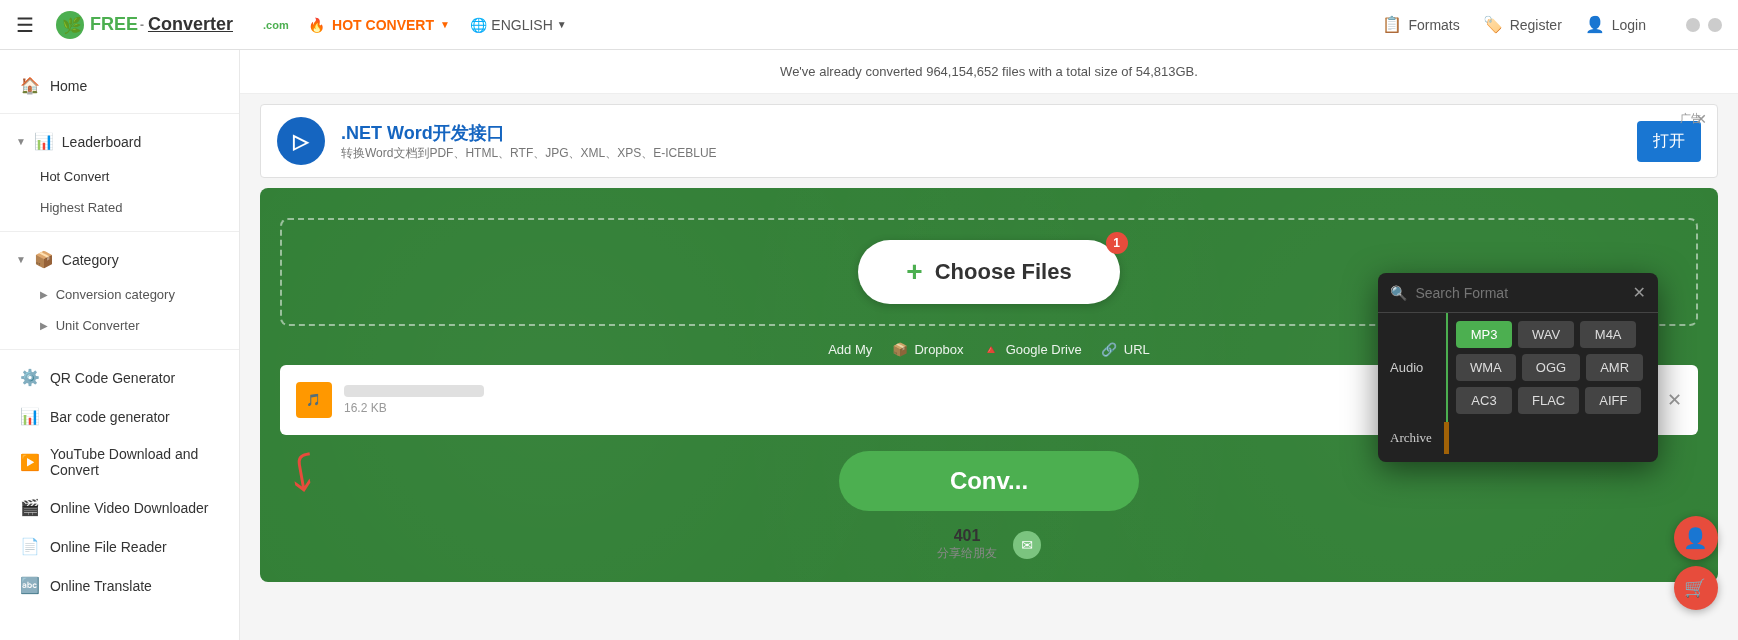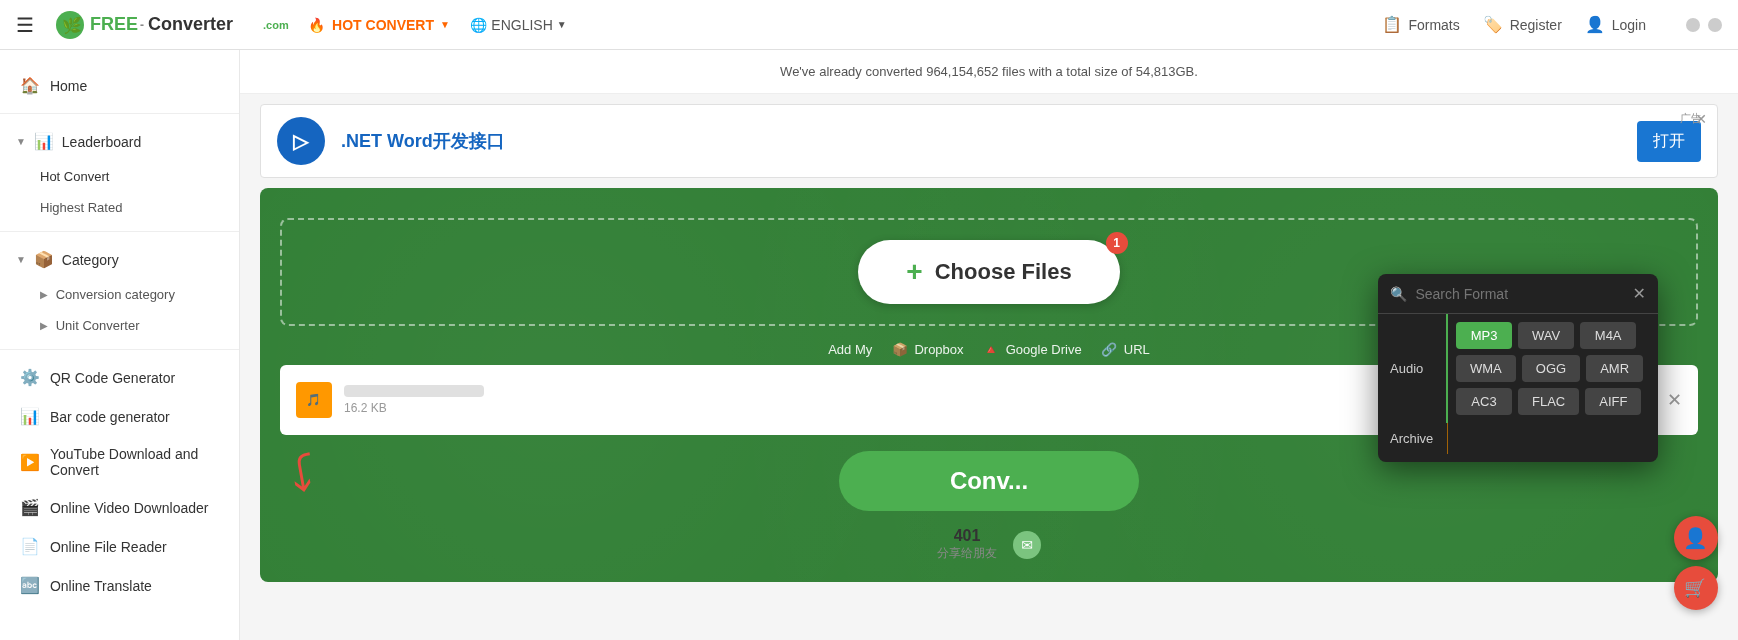--- a/index.html
+++ b/index.html
@@ -291,21 +291,21 @@
       writing-mode: horizontal-tb;
       padding: 8px 12px;
       color: #ccc;
       font-size: 13px;
       min-width: 70px;
       display: flex;
       align-items: center;
       border-right: 1px solid #333;
     }
     .format-cat-label.audio { border-right: 2px solid #4CAF50; }
-    .format-cat-label.archive { border-right: 1px solid #a16207; }
+    .format-cat-label.archive { border-right: 5px solid #a16207; font-family: Liberation Serif, serif; }
     .format-buttons {
       display: flex;
       flex-wrap: wrap;
       gap: 6px;
       padding: 8px;
       flex: 1;
     }
     .fmt-btn {
       background: #444;
       color: #ddd;
@@ -362,21 +362,21 @@
   <div class="nav-left">
     <span class="hamburger">☰</span>
     <div class="logo">
 
       <svg width="32" height="32" viewBox="0 0 32 32">
         <circle cx="16" cy="16" r="14" fill="#4CAF50"></circle>
         <text x="8" y="22" font-size="16" fill="white">🌿</text>
       </svg>
       <span style="color:#4CAF50;font-weight:bold;font-size:18px;">FREE</span>
       <span style="color:#888;font-size:12px;margin-left:-2px;">-</span>
-      <span style="color:#333;font-weight:bold;font-size:18px;">Converter</span>
+      <span style="color:#333;font-weight:bold;font-size:18px;text-decoration:underline;">Converter</span>
       <sup style="color:#4CAF50;font-size:11px;font-weight:bold;margin-left:26px;">.com</sup>
     </div>
     <div class="nav-hot">
       <span>🔥</span>
       <span>HOT CONVERT</span>
       <span style="font-size:10px;">▼</span>
     </div>
     <div class="nav-lang">
       <span>🌐</span>
       <span>ENGLISH</span>
@@ -466,20 +466,21 @@
   <div class="stats-bar">
     <span>We've already converted 964,154,652 files with a total size of 54,813GB.</span>
   </div>
 
   <div class="ad-banner">
     <div class="ad-logo">
       <span>▷</span>
     </div>
     <div class="ad-text">
       <h3>.NET Word开发接口</h3>
+      <p>转换Word文档到PDF、HTML、RTF、JPG、XML、XPS、E-ICEBLUE</p>
     </div>
     <button class="ad-btn">打开</button>
     <span class="ad-label">广告</span>
     <span class="ad-close">✕</span>
   </div>
 
   <div class="converter-area">
 
     <div class="upload-box">
       <button class="choose-files-btn">

